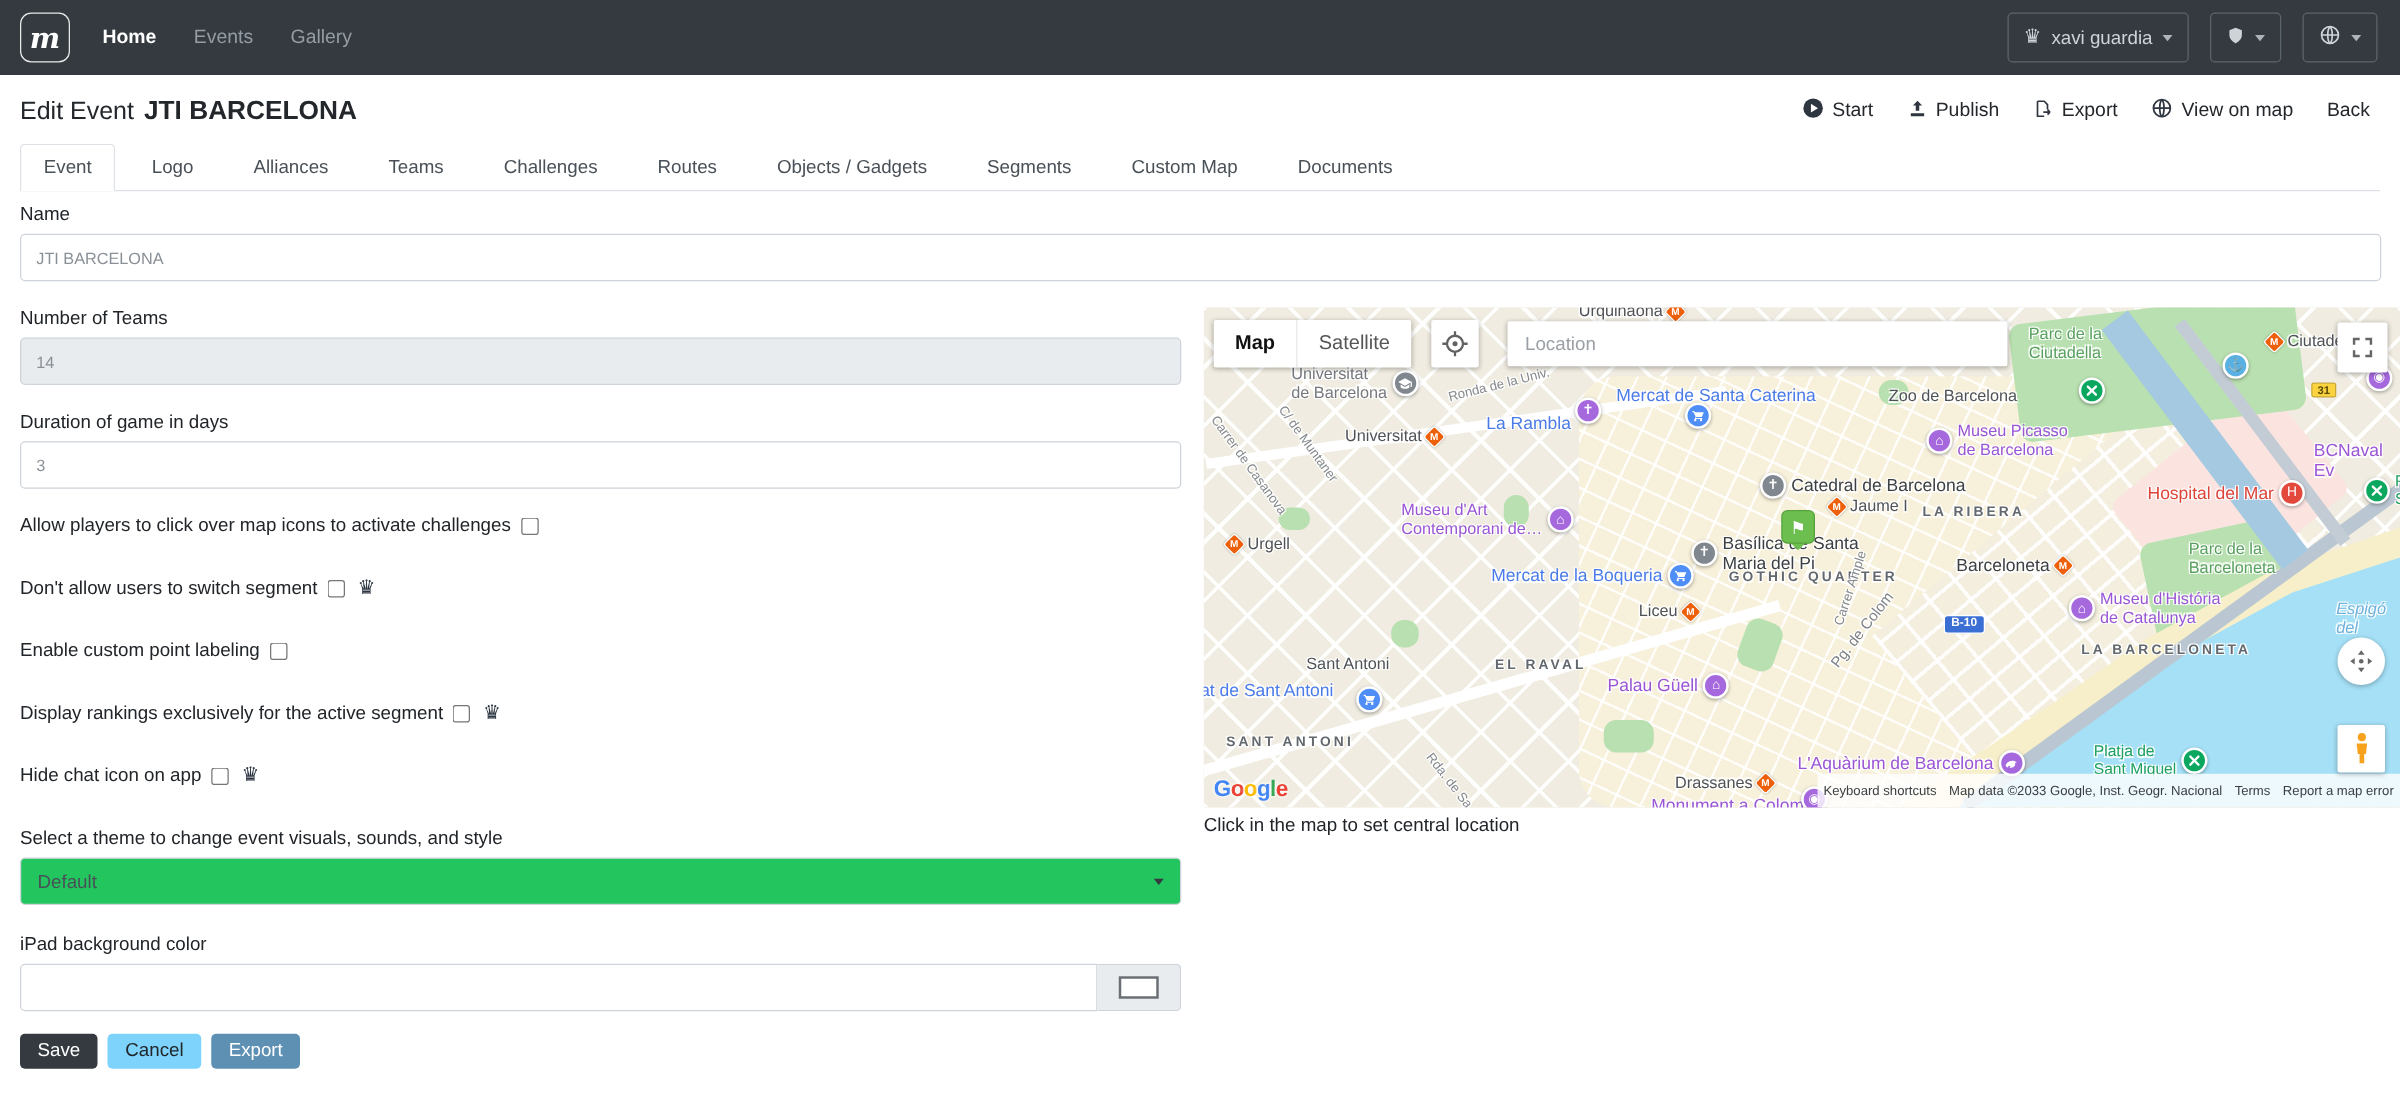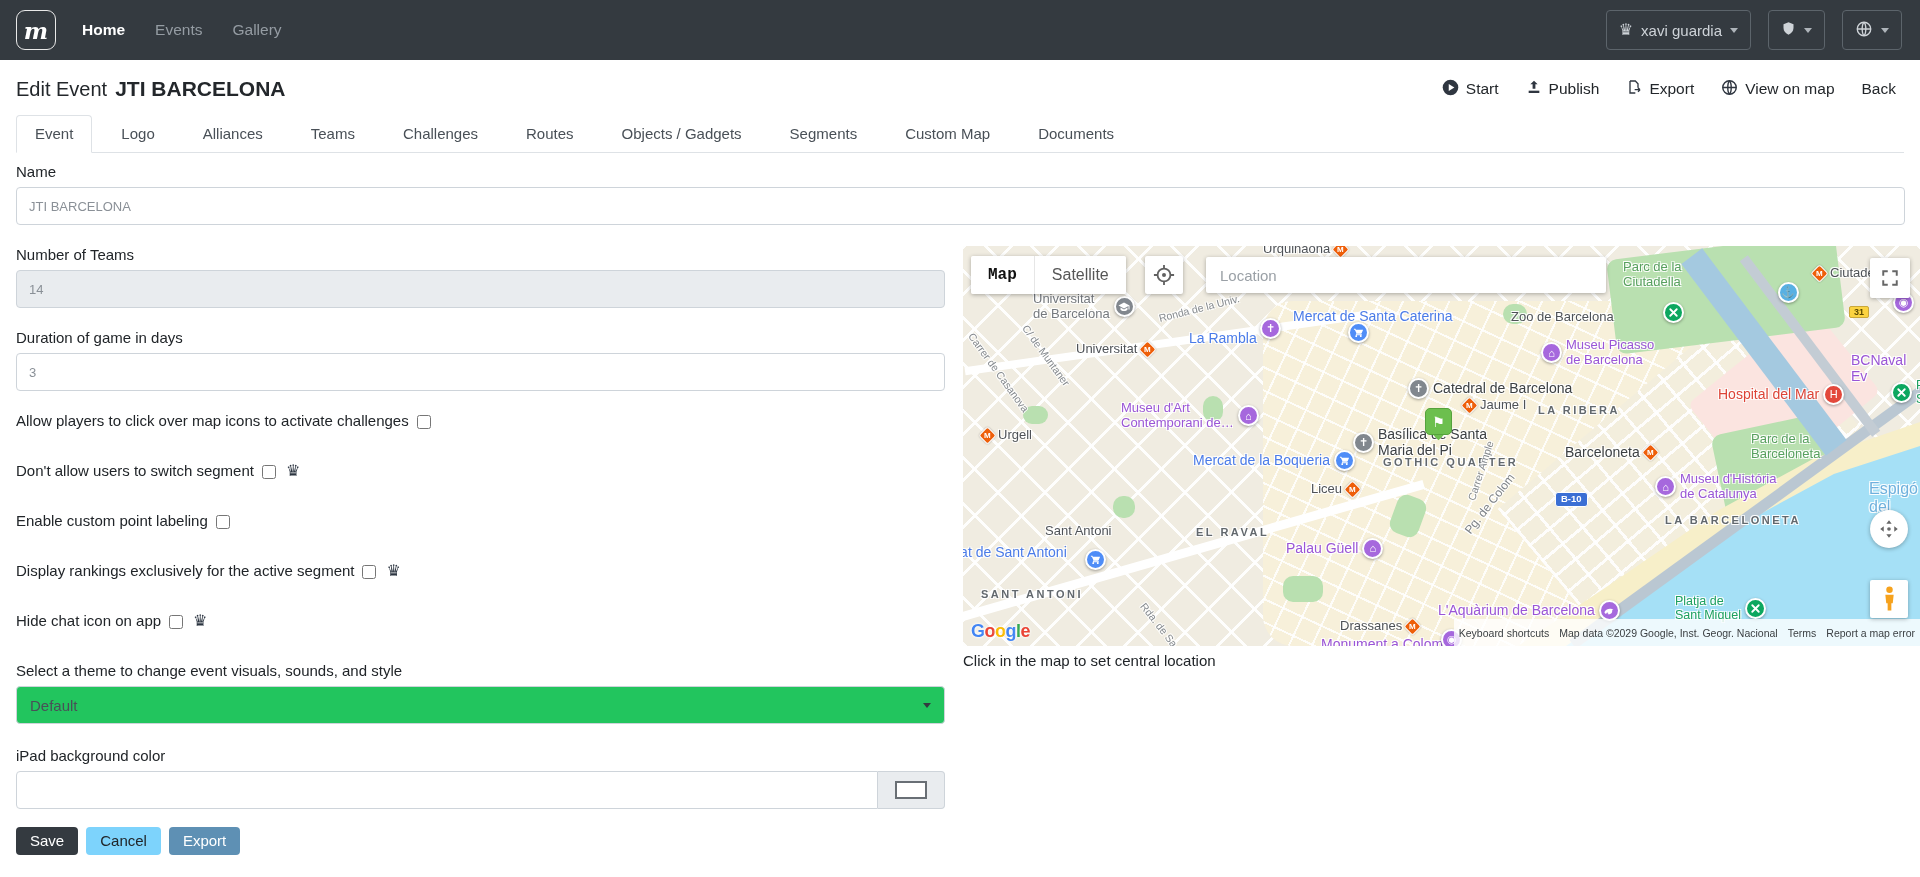--- a/index.html
+++ b/index.html
@@ -38,21 +38,21 @@
   .fgroup{margin-bottom:21px;}
   .flabel{display:block;font-size:15px;color:#212529;margin-bottom:7px;}
   .tinput{box-sizing:border-box;height:38px;border:1px solid #ced4da;border-radius:4px;padding:0 12px;
           font-family:inherit;font-size:13px;color:#8a9097;background:#fff;display:block;}
   .tinput:disabled{background:#e9ecef;}
   .name-input{width:1889px;}
   .cols{display:flex;align-items:flex-start;}
   .left-col{width:929px;flex:none;}
   .left-col .tinput{width:100%;}
   .right-col{flex:1;margin-left:18px;min-width:0;}
-  .cbrow{display:flex;align-items:flex-end;gap:6px;font-size:15px;margin-bottom:33px;}
+  .cbrow{display:flex;align-items:center;gap:6px;font-size:15px;margin-bottom:33px;}
   .cbrow input[type=checkbox]{width:14px;height:14px;margin:0 0 0 2px;}
   .crown{font-size:16px;color:#2b3440;line-height:1;margin-left:4px;}
   .select{box-sizing:border-box;width:100%;height:38px;border:1px solid #ced4da;border-radius:4px;background:#22c55e;
           display:flex;align-items:center;justify-content:space-between;padding:0 13px;font-size:15px;color:#495057;cursor:pointer;}
   .sel-caret{width:0;height:0;border-left:4.5px solid transparent;border-right:4.5px solid transparent;border-top:5.5px solid #343a40;}
   .igroup{display:flex;width:100%;}
   .igroup .tinput{flex:1;border-radius:4px 0 0 4px;}
   .ig-append{width:66px;flex:none;background:#e9ecef;border:1px solid #ced4da;border-left:none;border-radius:0 4px 4px 0;
              display:flex;align-items:center;justify-content:center;cursor:pointer;}
   .swatch{width:28px;height:14px;background:#fff;border:2px solid #696f75;}
@@ -92,41 +92,41 @@
   .poi-gray{font-size:13px;color:#75797e;}
   .poi-blue{font-size:14px;color:#4a7be8;}
   .poi-purple{font-size:13px;color:#9a55d6;}
   .poi-purple-lg{font-size:14px;color:#9a55d6;}
   .poi-green{font-size:12.5px;color:#1ea05f;}
   .poi-red{font-size:14px;color:#dd4437;}
   .park{font-size:13px;color:#58a05f;}
   .district{font-size:11px;color:#62686d;letter-spacing:2.5px;font-weight:700;white-space:pre;}
   .street{font-size:10.5px;color:#84898e;font-weight:400;transform-origin:left center;white-space:pre;}
   .street-lg{font-size:12px;color:#7d8287;font-weight:400;transform-origin:left center;white-space:pre;}
-  .water{font-size:16px;color:#6fb1dd;}
+  .water{font-size:13px;color:#6fb1dd;font-style:italic;}
   .shield-blue{background:#3b6fd4;color:#fff;font-size:9.5px;padding:1px 5px;border-radius:3px;border:1px solid #fff;font-weight:700;text-shadow:none;}
   .shield-yellow{background:#fbd341;color:#5b4a00;font-size:9px;padding:0 4px;border-radius:2px;border:1px solid #caa83a;font-weight:700;text-shadow:none;}
   .poico{width:21px;height:21px;border-radius:50%;display:flex;align-items:center;justify-content:center;color:#fff;
          font-size:11px;border:2px solid #fff;box-shadow:0 1px 3px rgba(0,0,0,.35);flex:none;text-shadow:none;}
   .bg-purple{background:#a668dd}.bg-gray{background:#81878e}.bg-blue{background:#4f8df7}
   .bg-green{background:#0ca75f}.bg-red{background:#e3483c}.bg-lblue{background:#58b0e3}
   .poico.metro{width:13px;height:13px;border-radius:2.5px;border:1.5px solid #fff;transform:rotate(45deg);
                background:#ee5f0a;font-size:8px;font-weight:700;box-shadow:0 0 2px rgba(0,0,0,.3);}
   .poico.metro>span{transform:rotate(-45deg);}
 
   
   .flag-marker{position:absolute;left:462px;top:162px;z-index:6;width:27px;height:27px;}
   .flag-body{position:absolute;inset:0;background:#6cbf4e;border:1.5px solid #55a23c;border-radius:5px;display:flex;
              align-items:center;justify-content:center;color:#fff;font-size:14px;z-index:2;}
   .flag-tail{position:absolute;left:8px;top:19px;width:11px;height:11px;background:#6cbf4e;transform:rotate(45deg);z-index:1;}
 
   
   .gm-type{position:absolute;left:8px;top:10px;display:flex;box-shadow:0 1px 4px rgba(0,0,0,.3);border-radius:2px;overflow:hidden;z-index:10;}
   .gm-btn{background:#fff;border:none;padding:0 17px;height:38px;font-size:16px;color:#565656;font-family:inherit;cursor:pointer;}
-  .gm-btn.active{font-weight:700;color:#111;font-family:Liberation Mono, monospace;}
+  .gm-btn.active{font-weight:700;color:#111;}
   .gm-btn + .gm-btn{border-left:1px solid #e6e6e6;}
   .gm-sq{position:absolute;background:#fff;border:none;box-shadow:0 1px 4px rgba(0,0,0,.3);display:flex;align-items:center;
          justify-content:center;cursor:pointer;z-index:10;}
   .gm-locate{left:182px;top:10px;width:38px;height:38px;border-radius:2px;}
   .gm-loc-input{position:absolute;left:243px;top:11px;width:400px;height:36px;border:none;border-radius:2px;
                 box-shadow:0 1px 4px rgba(0,0,0,.3);padding:0 14px;font-size:15px;font-family:inherit;color:#333;z-index:10;}
   .gm-loc-input::placeholder{color:#9aa0a6;}
   .gm-full{right:10px;top:12px;width:40px;height:40px;border-radius:2px;}
   .gm-pan{right:12px;top:264px;width:38px;height:38px;border-radius:50%;}
   .gm-peg{right:12px;top:334px;width:38px;height:38px;border-radius:2px;}
@@ -353,21 +353,21 @@
           </button>
           <button class="gm-sq gm-peg">
             <svg width="13" height="26" viewBox="0 0 14 28">
                 <circle cx="7" cy="4" r="3.5" fill="#f6a21d"></circle>
                 <path d="M2.5 9.5h9l-1 9H9v8H5v-8H3.5z" fill="#f6a21d"></path>
               </svg>
           </button>
           <div class="gm-google" id="googleLogo"><span style="color: rgb(66, 133, 244);">G</span><span style="color: rgb(234, 67, 53);">o</span><span style="color: rgb(251, 188, 5);">o</span><span style="color: rgb(66, 133, 244);">g</span><span style="color: rgb(52, 168, 83);">l</span><span style="color: rgb(234, 67, 53);">e</span></div>
           <div class="gm-attrib" id="mapAttrib">
               <span>Keyboard shortcuts</span>
-              <span>Map data ©2029 Google, Inst. Geogr. Nacional</span>
+              <span>Map data ©2033 Google, Inst. Geogr. Nacional</span>
               <span>Terms</span>
               <span>Report a map error</span>
             </div>
         <div class="ml poi-dark" style="left: 300px; top: -4px;"><span>Urquinaona</span><span class="poico metro"><span>M</span></span></div>
             <div class="ml park" style="left: 660px; top: 14px;"><span>Parc de la
 Ciutadella</span></div>
             <div class="ml poi-dark" style="left: 548px; top: 64px;"><span>Zoo de Barcelona</span></div>
             <div class="ml" style="left: 700px; top: 56px;"><span class="poico bg-green"><svg width="11" height="11" viewBox="0 0 12 12">
                   <g fill="#fff">
                     <rect x="5" y="0" width="2" height="12" rx="1" transform="rotate(45 6 6)"></rect>

